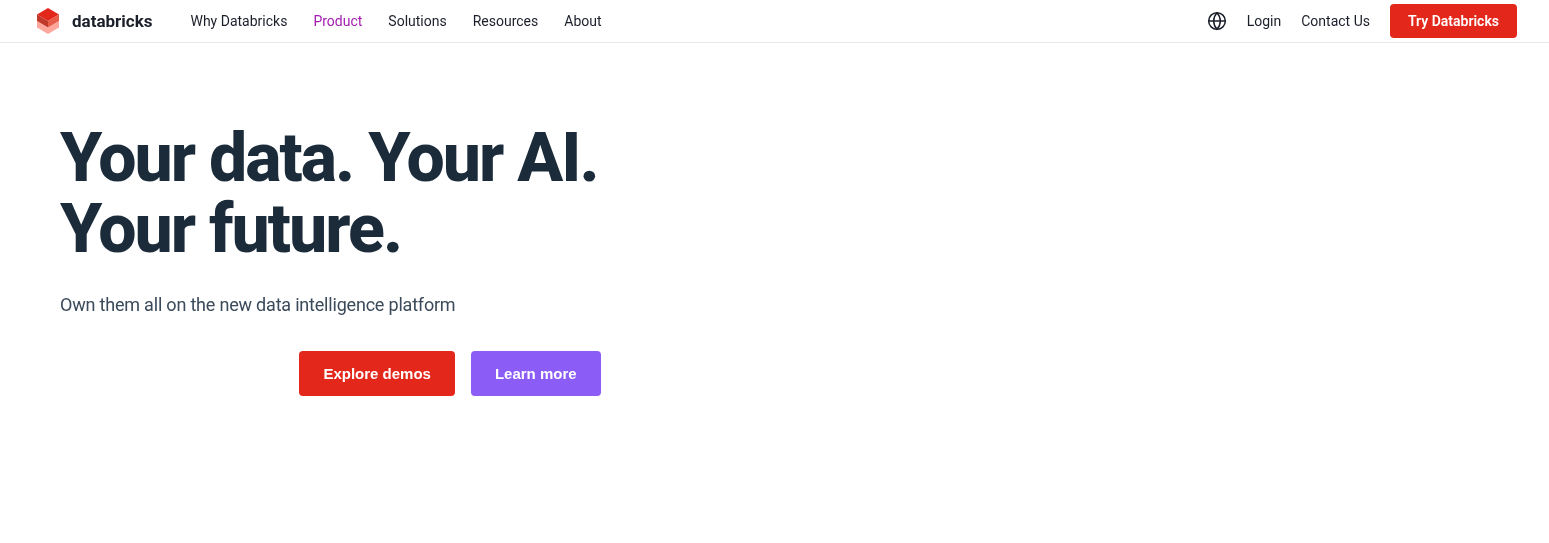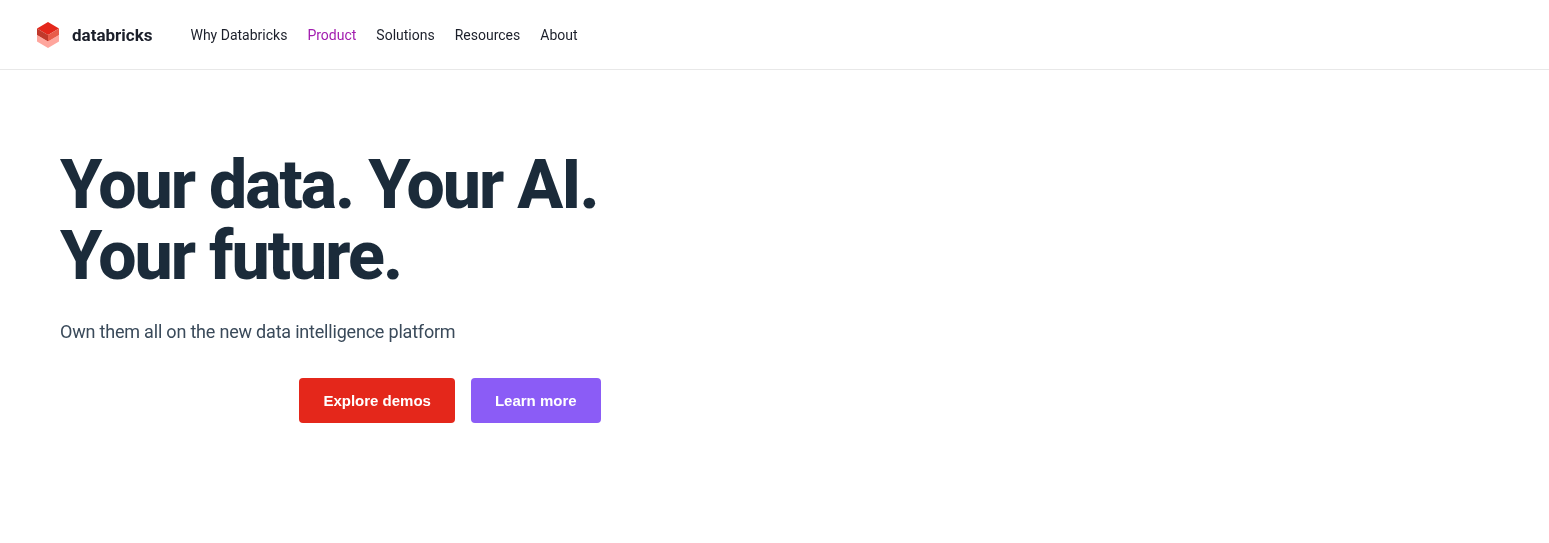--- a/index.html
+++ b/index.html
@@ -13,32 +13,33 @@
       background: #ffffff;
       width: 1549px;
       min-height: 543px;
       overflow-x: hidden;
     }
 
     
     nav {
       display: flex;
       align-items: center;
-      height: 70px;
+      height: 43px;
       padding: 0 32px;
       border-bottom: 1px solid #e8e8e8;
       background: #fff;
       position: sticky;
       top: 0;
       z-index: 100;
     }
 
     .nav-links {
       display: flex;
       align-items: center;
+      gap: 6px;
       flex: 1;
     }
 
     .nav-link {
       font-size: 14px;
       color: #1b1f2a;
       text-decoration: none;
       padding: 6px 10px;
       border-radius: 4px;
       cursor: pointer;
@@ -175,20 +176,30 @@
       <span>Solutions</span>
     </a>
     <a class="nav-link" href="#">
       <span>Resources</span>
     </a>
     <a class="nav-link" href="#">
       <span>About</span>
     </a>
   </div>
 
+  <div class="nav-right">
+    <svg class="nav-globe-icon" viewBox="0 0 24 24" fill="none" stroke="#1b1f2a" stroke-width="1.8" stroke-linecap="round" stroke-linejoin="round">
+      <circle cx="12" cy="12" r="10"></circle>
+      <line x1="2" y1="12" x2="22" y2="12"></line>
+      <path d="M12 2a15.3 15.3 0 0 1 4 10 15.3 15.3 0 0 1-4 10 15.3 15.3 0 0 1-4-10 15.3 15.3 0 0 1 4-10z"></path>
+    </svg>
+    <a class="nav-login" href="#">Login</a>
+    <a class="nav-contact" href="#">Contact Us</a>
+    <a class="nav-cta" href="#">Try Databricks</a>
+  </div>
 </nav>
 
 <section class="hero">
   <h1 class="hero-title">
     <span>Your data. Your AI.</span><br>
     <span>Your future.</span>
   </h1>
   <p class="hero-subtitle">Own them all on the new data intelligence platform</p>
   <div class="hero-buttons">
     <button class="btn-explore">Explore demos</button>

